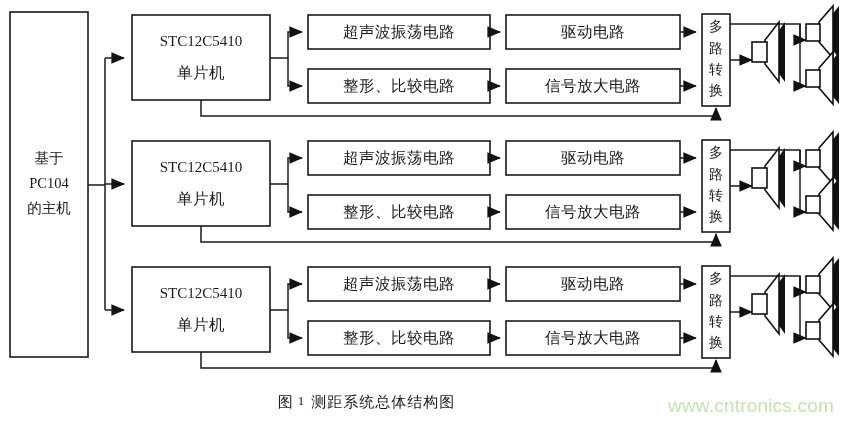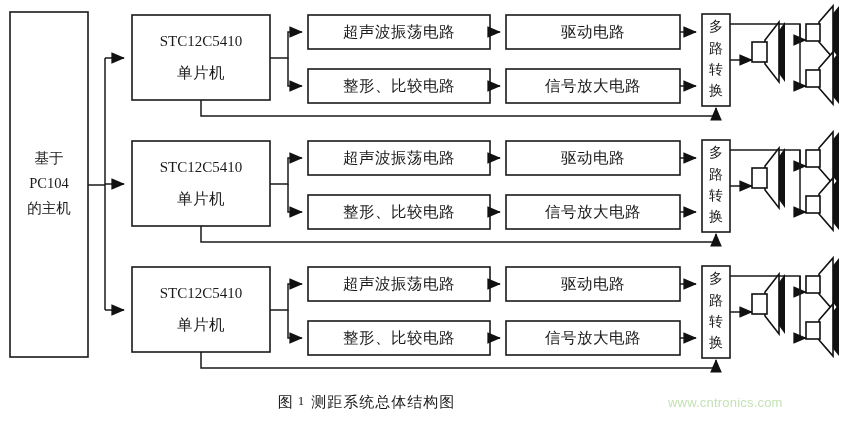--- a/index.html
+++ b/index.html
@@ -79,21 +79,21 @@
   #caption .cap-num {
     margin: 0 6px 0 4px;
     font-size: 13px;
     vertical-align: 2px;
   }
   #watermark {
     position: absolute;
     left: 668px;
     top: 395px;
     font-family: "Liberation Sans", "DejaVu Sans", sans-serif;
-    font-size: 13px;
+    font-size: 19px;
     color: #c3e2b4;
     letter-spacing: 0.2px;
     user-select: none;
   }
 </style>
 </head>
 <body>
 
 <div id="page">
 

